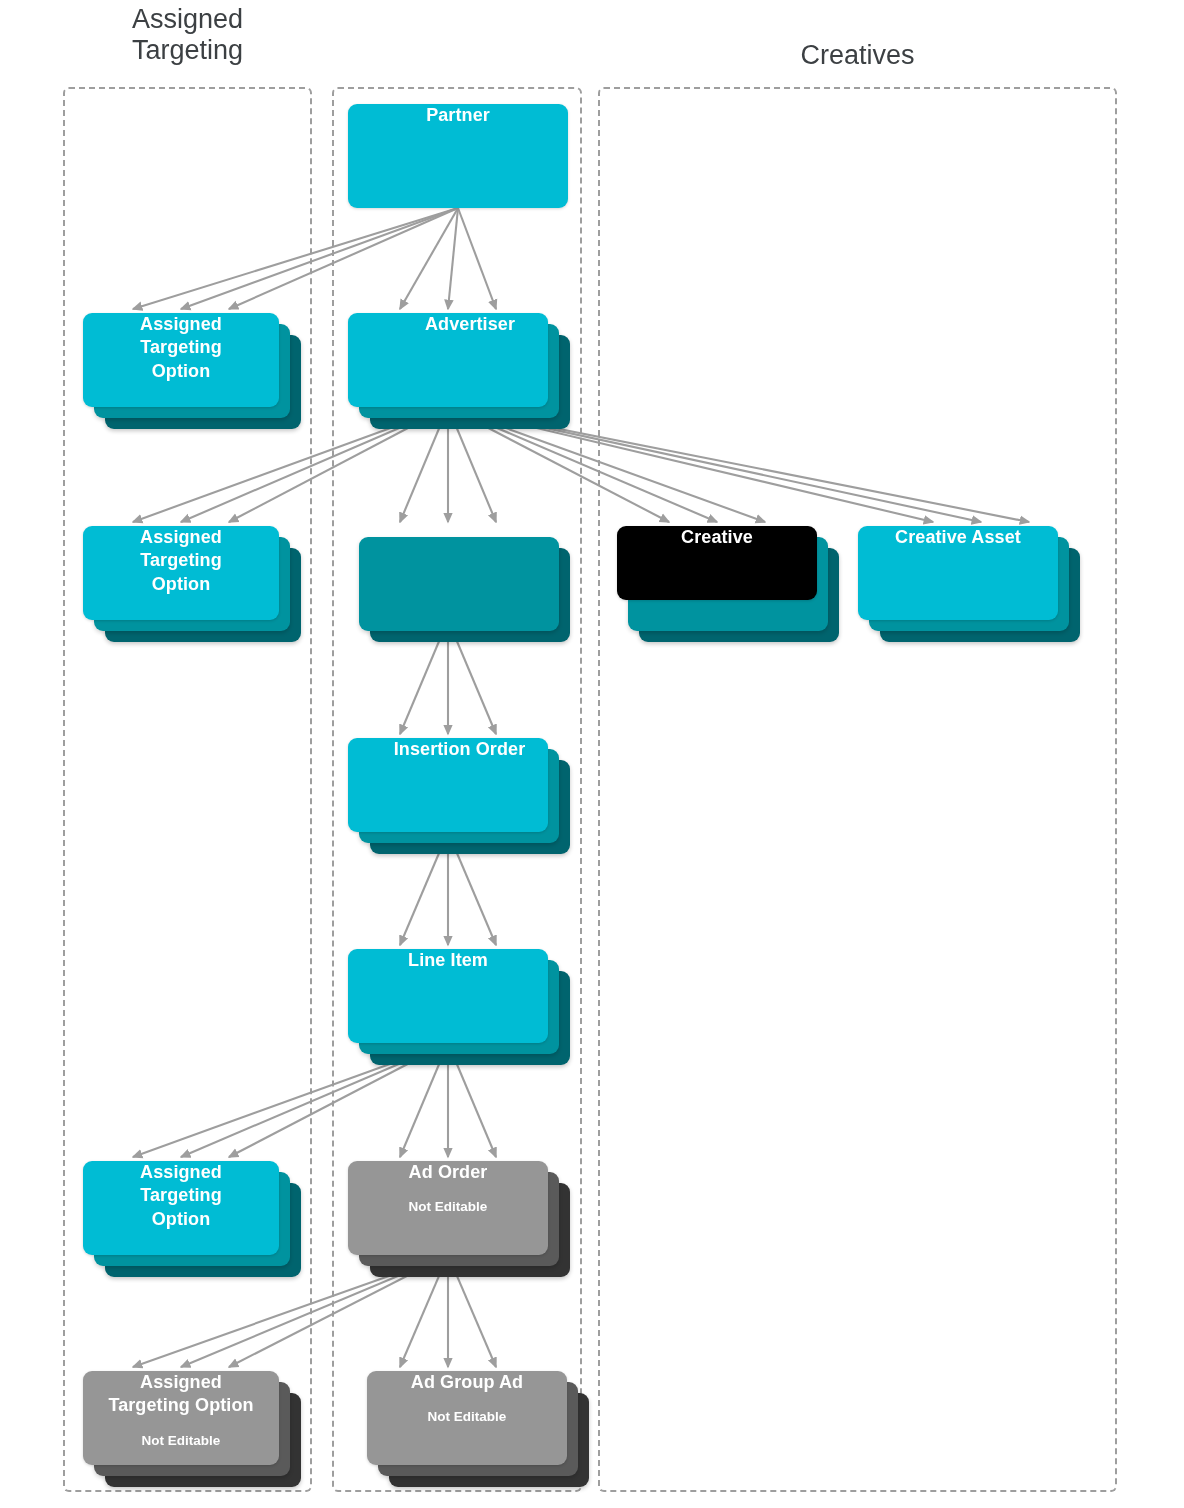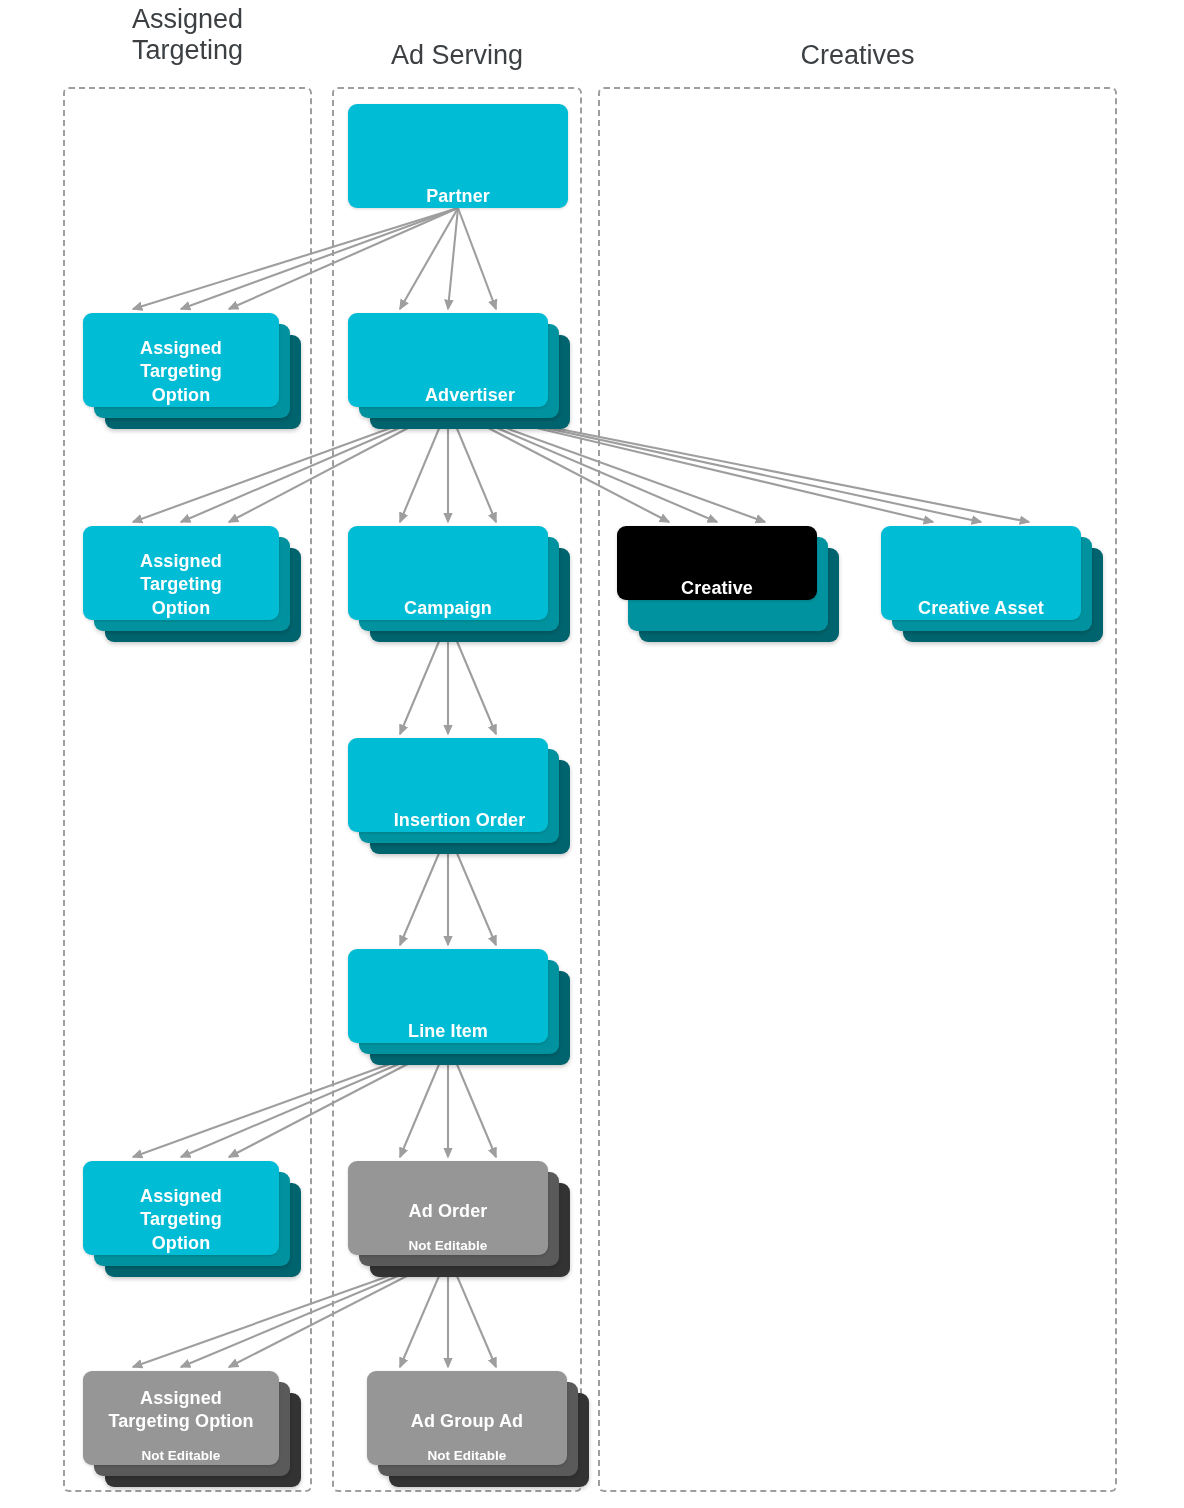--- a/index.html
+++ b/index.html
@@ -36,21 +36,21 @@
   
   .node { position: absolute; }
   .layer {
     position: absolute;
     border-radius: 9px;
   }
   .layer.back  { }
   .layer.mid   { }
   .layer.front {
     display: flex; flex-direction: column;
-    align-items: center; justify-content: flex-end;
+    align-items: center; justify-content: flex-start;
     text-align: center;
   }
   .node-title {
     color: #ffffff;
     font-weight: bold;
     font-size: 18px;
     line-height: 1.3;
     letter-spacing: 0.1px;
     padding: 0 8px;
   }
@@ -66,23 +66,20 @@
 </head>
 <body>
 
 <div id="stage">
 
   <div class="col-header" style="left:63px; top:4px; width:249px;">
     <div>Assigned</div>
     <div>Targeting</div>
   </div>
 
-  <div class="col-header" style="left:332px; top:40px; width:250px;">
-    <div>Ad Serving</div>
-  </div>
 
   <div class="col-header" style="left:598px; top:40px; width:519px;text-align:center;">
     <div>Creatives</div>
   </div>
 
   <div class="col-frame" style="left:63px; top:87px; width:249px; height:1405px;"></div>
   <div class="col-frame" style="left:332px; top:87px; width:250px; height:1405px;"></div>
   <div class="col-frame" style="left:598px; top:87px; width:519px; height:1405px;"></div>
 
   <svg id="arrows" viewBox="0 0 1184 1508" width="1184" height="1508">
@@ -154,32 +151,29 @@
       <div class="node" style="left: 83px; top: 526px; width: 220px; height: 118px;">
         <div class="layer back" style="left: 22px; top: 22px; width: 196px; height: 94px; background: rgb(0, 100, 110); box-shadow: rgba(0, 0, 0, 0.22) 0px 2px 4px;"></div>
         <div class="layer mid" style="left: 11px; top: 11px; width: 196px; height: 94px; background: rgb(0, 147, 159); box-shadow: rgba(0, 0, 0, 0.18) 0px 2px 4px;"></div>
         <div class="layer front" style="left: 0px; top: 0px; width: 196px; height: 94px; background: rgb(0, 188, 212); box-shadow: rgba(0, 0, 0, 0.16) 0px 1px 3px;">
           <div class="node-title">Assigned<br>Targeting<br>Option</div>
         </div>
       </div>
       <div class="node" style="left: 348px; top: 526px; width: 224px; height: 118px;">
         <div class="layer back" style="left: 22px; top: 22px; width: 200px; height: 94px; background: rgb(0, 100, 110); box-shadow: rgba(0, 0, 0, 0.22) 0px 2px 4px;"></div>
         <div class="layer mid" style="left: 11px; top: 11px; width: 200px; height: 94px; background: rgb(0, 147, 159); box-shadow: rgba(0, 0, 0, 0.18) 0px 2px 4px;"></div>
-        <div class="layer front" style="left: 0px; top: 0px; width: 200px; height: 94px; background: rgb(0, 188, 212); box-shadow: rgba(0, 0, 0, 0.16) 0px 1px 3px;">
-          <div class="node-title">Campaign</div>
-        </div>
       </div>
       <div class="node" style="left: 617px; top: 526px; width: 224px; height: 118px;">
         <div class="layer back" style="left: 22px; top: 22px; width: 200px; height: 94px; background: rgb(0, 100, 110); box-shadow: rgba(0, 0, 0, 0.22) 0px 2px 4px;"></div>
         <div class="layer mid" style="left: 11px; top: 11px; width: 200px; height: 94px; background: rgb(0, 147, 159); box-shadow: rgba(0, 0, 0, 0.18) 0px 2px 4px;"></div>
         <div class="layer front" style="left: 0px; top: 0px; width: 200px; height: 74px; background: #000000; box-shadow: rgba(0, 0, 0, 0.16) 0px 1px 3px;">
           <div class="node-title">Creative</div>
         </div>
       </div>
-      <div class="node" style="left: 881px; top: 526px; width: 224px; height: 118px;">
+      <div class="node" style="left: 858px; top: 526px; width: 224px; height: 118px;">
         <div class="layer back" style="left: 22px; top: 22px; width: 200px; height: 94px; background: rgb(0, 100, 110); box-shadow: rgba(0, 0, 0, 0.22) 0px 2px 4px;"></div>
         <div class="layer mid" style="left: 11px; top: 11px; width: 200px; height: 94px; background: rgb(0, 147, 159); box-shadow: rgba(0, 0, 0, 0.18) 0px 2px 4px;"></div>
         <div class="layer front" style="left: 0px; top: 0px; width: 200px; height: 94px; background: rgb(0, 188, 212); box-shadow: rgba(0, 0, 0, 0.16) 0px 1px 3px;">
           <div class="node-title">Creative Asset</div>
         </div>
       </div>
       <div class="node" style="left: 348px; top: 738px; width: 224px; height: 118px;">
         <div class="layer back" style="left: 22px; top: 22px; width: 200px; height: 94px; background: rgb(0, 100, 110); box-shadow: rgba(0, 0, 0, 0.22) 0px 2px 4px;"></div>
         <div class="layer mid" style="left: 11px; top: 11px; width: 200px; height: 94px; background: rgb(0, 147, 159); box-shadow: rgba(0, 0, 0, 0.18) 0px 2px 4px;"></div>
         <div class="layer front" style="left: 0px; top: 0px; width: 200px; height: 94px; background: rgb(0, 188, 212); box-shadow: rgba(0, 0, 0, 0.16) 0px 1px 3px; padding-left: 23px;">

